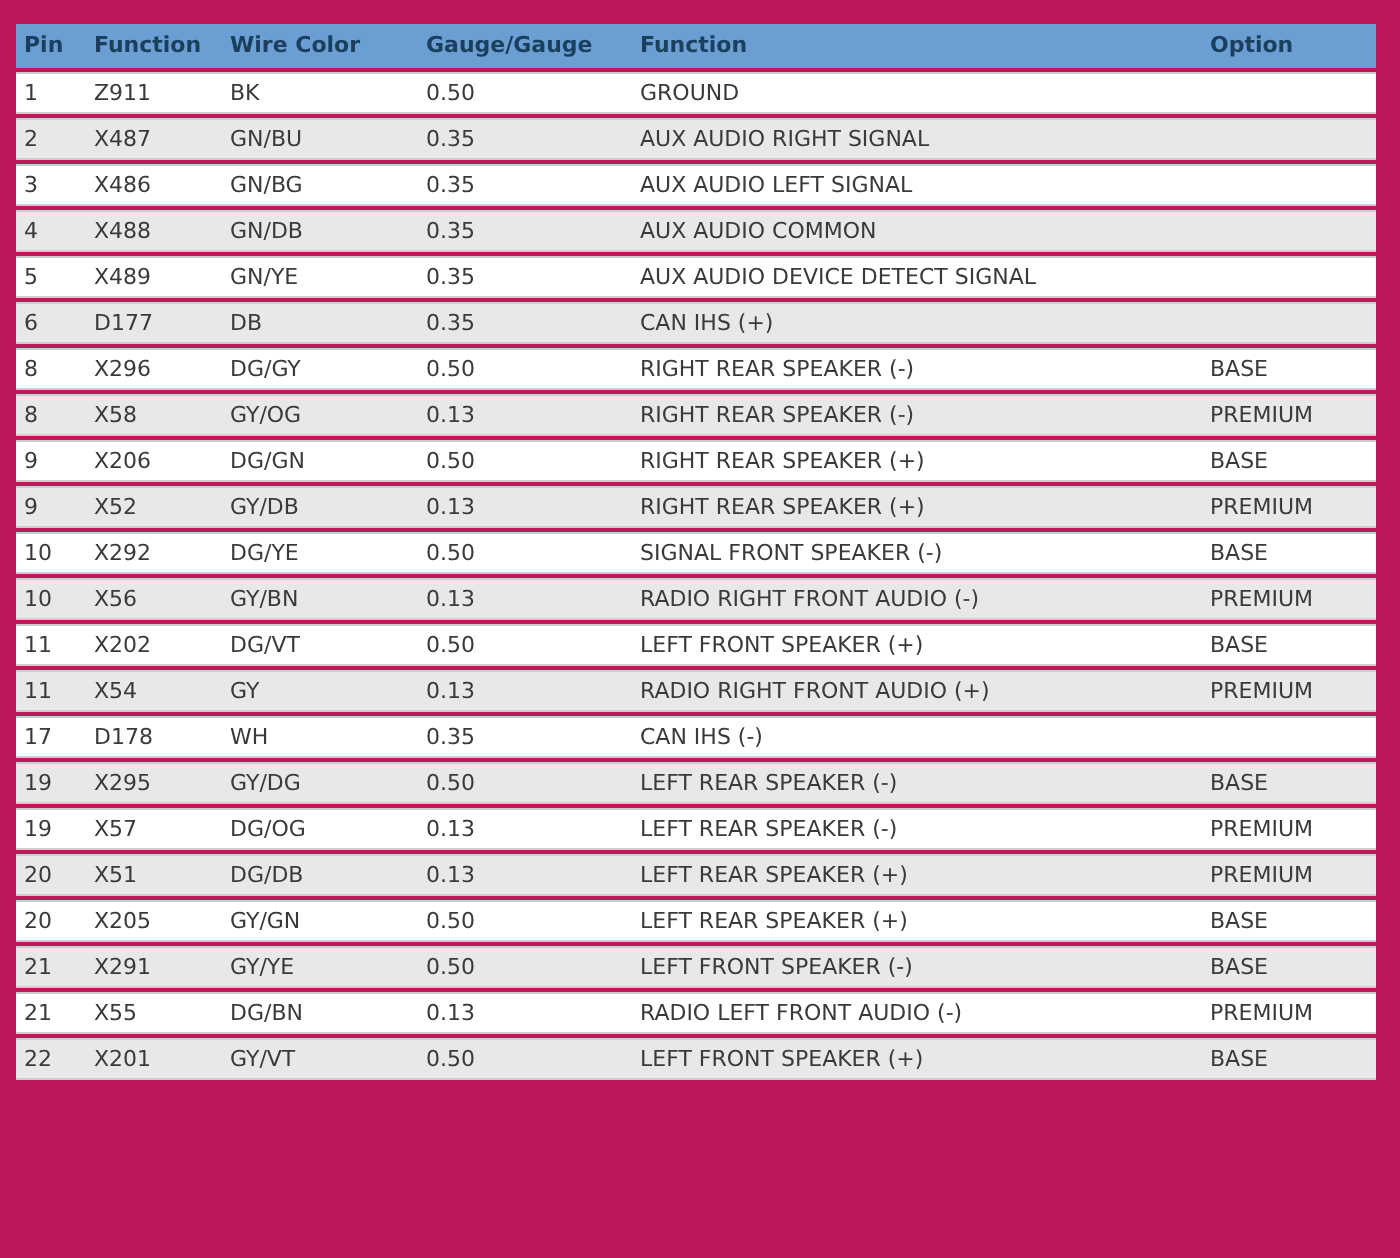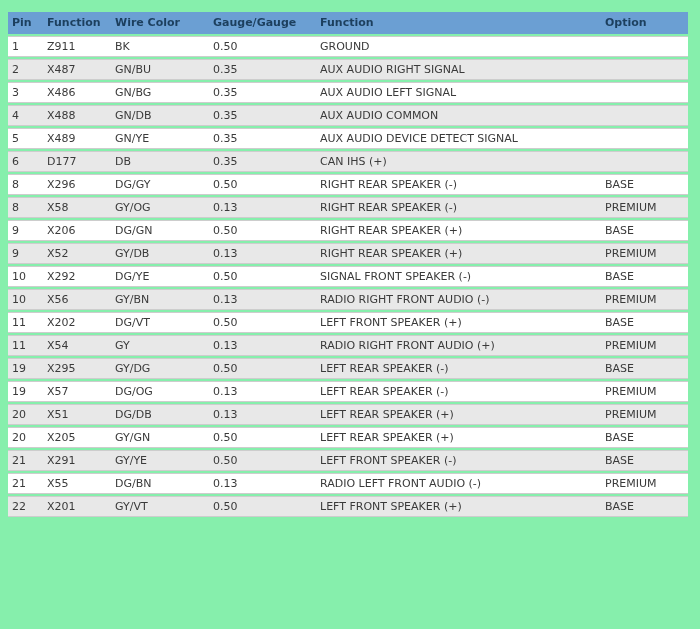--- a/index.html
+++ b/index.html
@@ -4,21 +4,21 @@
 <style>
   html, body {
     margin: 0;
     padding: 0;
     background: #ffffff;
     font-family: "DejaVu Sans", "Liberation Sans", sans-serif;
   }
   .page {
     width: 700px;
     height: 629px;
-    background: #86efac;
+    background: #be185d;
     overflow: hidden;
   }
   table.pinout {
     margin: 10px 0 0 8px;
     width: 680px;
     table-layout: fixed;
     border-collapse: separate;
     border-spacing: 0 2px;
     font-size: 11px;
   }
@@ -181,20 +181,28 @@
           <td>BASE</td>
         </tr>
         <tr class="alt">
           <td>11</td>
           <td>X54</td>
           <td>GY</td>
           <td>0.13</td>
           <td>RADIO RIGHT FRONT AUDIO (+)</td>
           <td>PREMIUM</td>
         </tr>
+        <tr>
+          <td>17</td>
+          <td>D178</td>
+          <td>WH</td>
+          <td>0.35</td>
+          <td>CAN IHS (-)</td>
+          <td></td>
+        </tr>
         <tr class="alt">
           <td>19</td>
           <td>X295</td>
           <td>GY/DG</td>
           <td>0.50</td>
           <td>LEFT REAR SPEAKER (-)</td>
           <td>BASE</td>
         </tr>
         <tr>
           <td>19</td>

